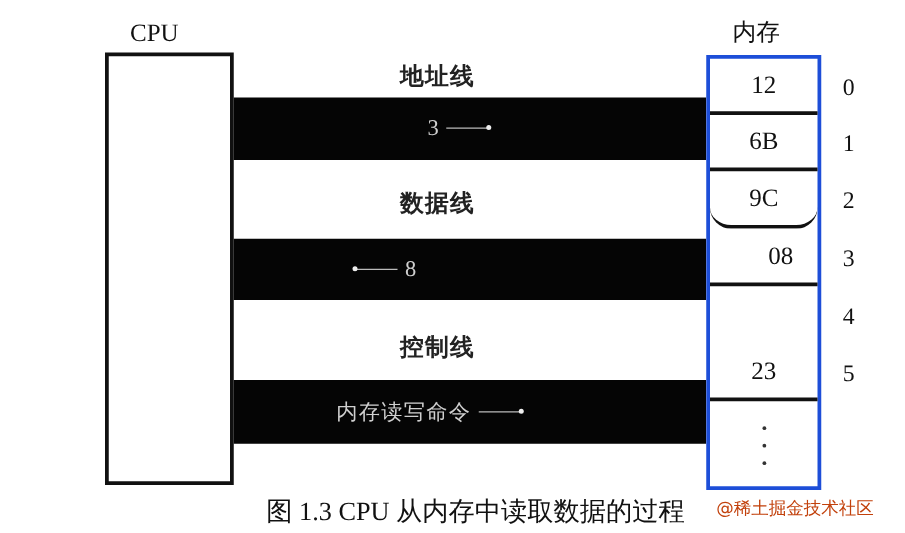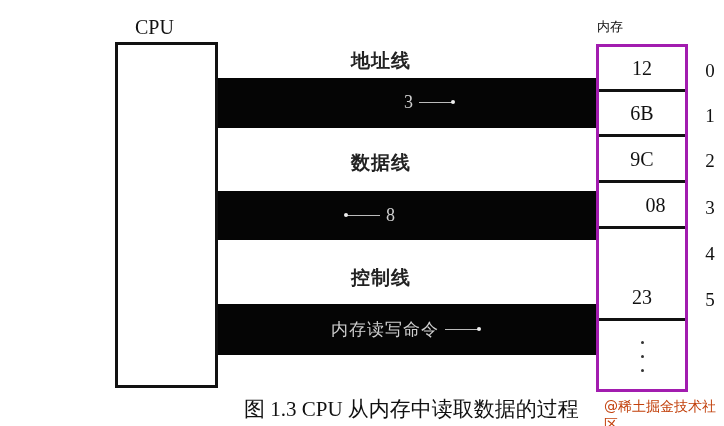--- a/index.html
+++ b/index.html
@@ -2,21 +2,21 @@
 <html><head>
   <meta charset="utf-8">
   <style>
     html, body { margin: 0; padding: 0; }
     body {
       width: 724px; height: 426px; position: relative; overflow: hidden;
       background: #ffffff;
       font-family: "Liberation Serif", "DejaVu Serif", serif;
       color: #111;
     }
-    .abs { position: absolute; margin-left: 31px; }
+    .abs { position: absolute; }
     .title-label { font-size: 20px; line-height: 22px; }
     .cpu-box {
       left: 84px; top: 42px; width: 97px; height: 340px;
       border: 3px solid #111; background: #fff;
     }
     .bus {
       left: 187px; width: 378px; background: #050505;
     }
     .bus-label {
       font-family: "DejaVu Sans", sans-serif; font-size: 19px; font-weight: bold;
@@ -26,21 +26,21 @@
       color: #cfcfcf; font-size: 18px; display: flex; align-items: center; gap: 6px;
     }
     .bus-signal .arrow-line { display: inline-block; height: 1px; width: 34px; background: #bbb; position: relative; }
     .bus-signal .arrow-line::after {
       content: ""; position: absolute; top: -2px; width: 4px; height: 4px; border-radius: 50%; background: #eee;
     }
     .arrow-right .arrow-line::after { right: -2px; }
     .arrow-left .arrow-line::after { left: -2px; }
     .mem-box {
       left: 565px; top: 44px; width: 86px; height: 342px;
-      border: 3px solid #a21caf; background: #fff; font-family: Liberation Serif, serif;
+      border: 3px solid #1d4ed8; background: #fff; font-family: Liberation Serif, serif;
     }
     .mem-cell {
       position: absolute; left: 0; width: 86px; height: 45px;
       border-bottom: 3px solid #111; box-sizing: border-box;
       display: flex; align-items: center; justify-content: center;
       font-size: 20px;
     }
     .mem-cell.last { border-bottom: none; height: 66px; flex-direction: column; justify-content: center; gap: 11px; }
     .dot { width: 3px; height: 3px; background: #333; border-radius: 50%; }
     .addr { left: 672px; width: 14px; font-size: 19px; text-align: center; }
@@ -75,25 +75,25 @@
 </div>
 
 <div class="abs bus-label" style="left:320px; top:265px;">控制线</div>
 <div class="abs bus" style="top:304px; height:51px;">
   <div class="abs bus-signal arrow-right" style="left:82px; top:14px;">
     <span style="font-family:Liberation Serif, serif; font-size:17px; letter-spacing:1px;">内存读写命令</span>
     <span class="arrow-line"></span>
   </div>
 </div>
 
-<div class="abs title-label" style="left:566px; top:16px; font-family:Liberation Sans, sans-serif; font-size:13px;">内存</div>
+<div class="abs title-label" style="left:586px; top:16px; font-family:Liberation Sans, sans-serif; font-size:19px;">内存</div>
 <div class="abs mem-box">
   <div class="mem-cell" style="top:0;">12</div>
   <div class="mem-cell" style="top:45px;">6B</div>
-  <div class="mem-cell" style="top:91px;">9C</div>
+  <div class="mem-cell" style="top:91px;border-radius:17px;">9C</div>
   <div class="mem-cell" style="top:137px;padding-left:27px;">08</div>
   <div class="mem-cell" style="top:229px;">23</div>
   <div class="mem-cell last" style="top:276px;">
     <span class="dot"></span>
     <span class="dot"></span>
     <span class="dot"></span>
   </div>
 </div>
 
 <div class="abs addr" style="top:60px;">0</div>

